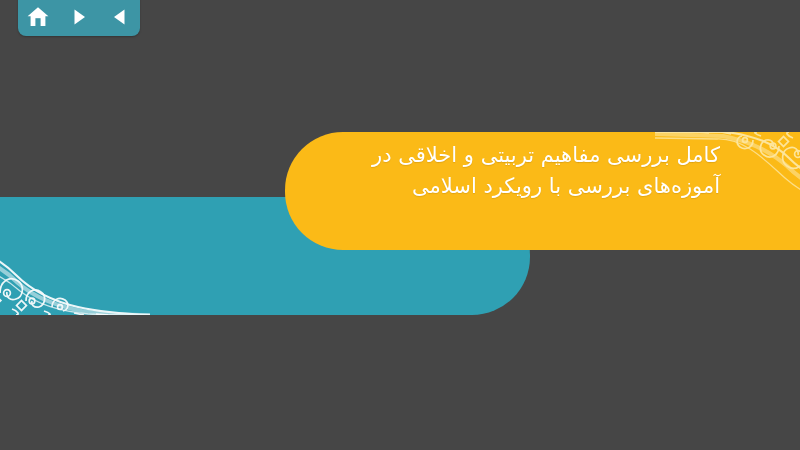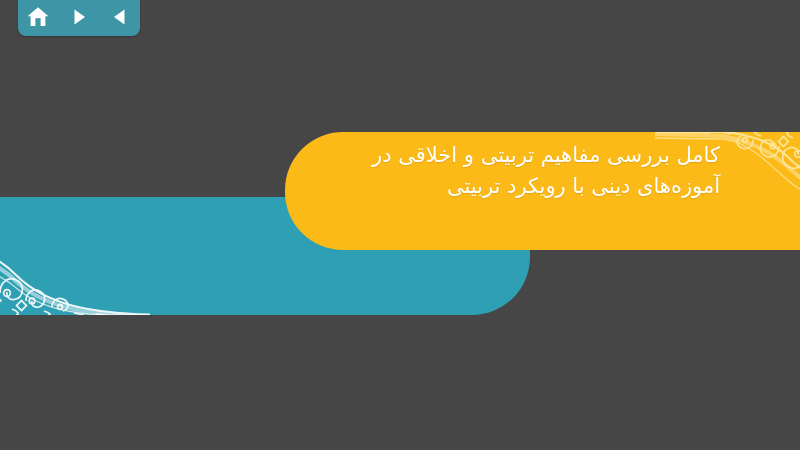--- a/index.html
+++ b/index.html
@@ -177,21 +177,21 @@
         <path d="M76,2 L66,0"></path>
         <path d="M54,1 L42,0"></path>
         <path d="M176,44 C182,48 188,46 190,40"></path>
         <path d="M154,34 C158,40 166,40 168,36"></path>
       </g>
     </svg>
   </div>
 
   <div id="title-block">
     <span class="title-line">کامل بررسی مفاهیم تربیتی و اخلاقی در</span>
-    <span class="title-line">آموزه‌های دینی با رویکرد تربیتی</span>
+    <span class="title-line">آموزه‌های بررسی با رویکرد اسلامی</span>
   </div>
 
   <div id="nav-toolbar" style="background: rgb(61, 149, 165);">
 
     <button class="nav-btn" title="Back">
       <span>
         <svg width="22" height="22" viewBox="0 0 22 22" aria-hidden="true">
           <path d="M15.5 3.5 L15.5 18.5 L5 11 Z" fill="#ffffff"></path>
         </svg>
       </span>

